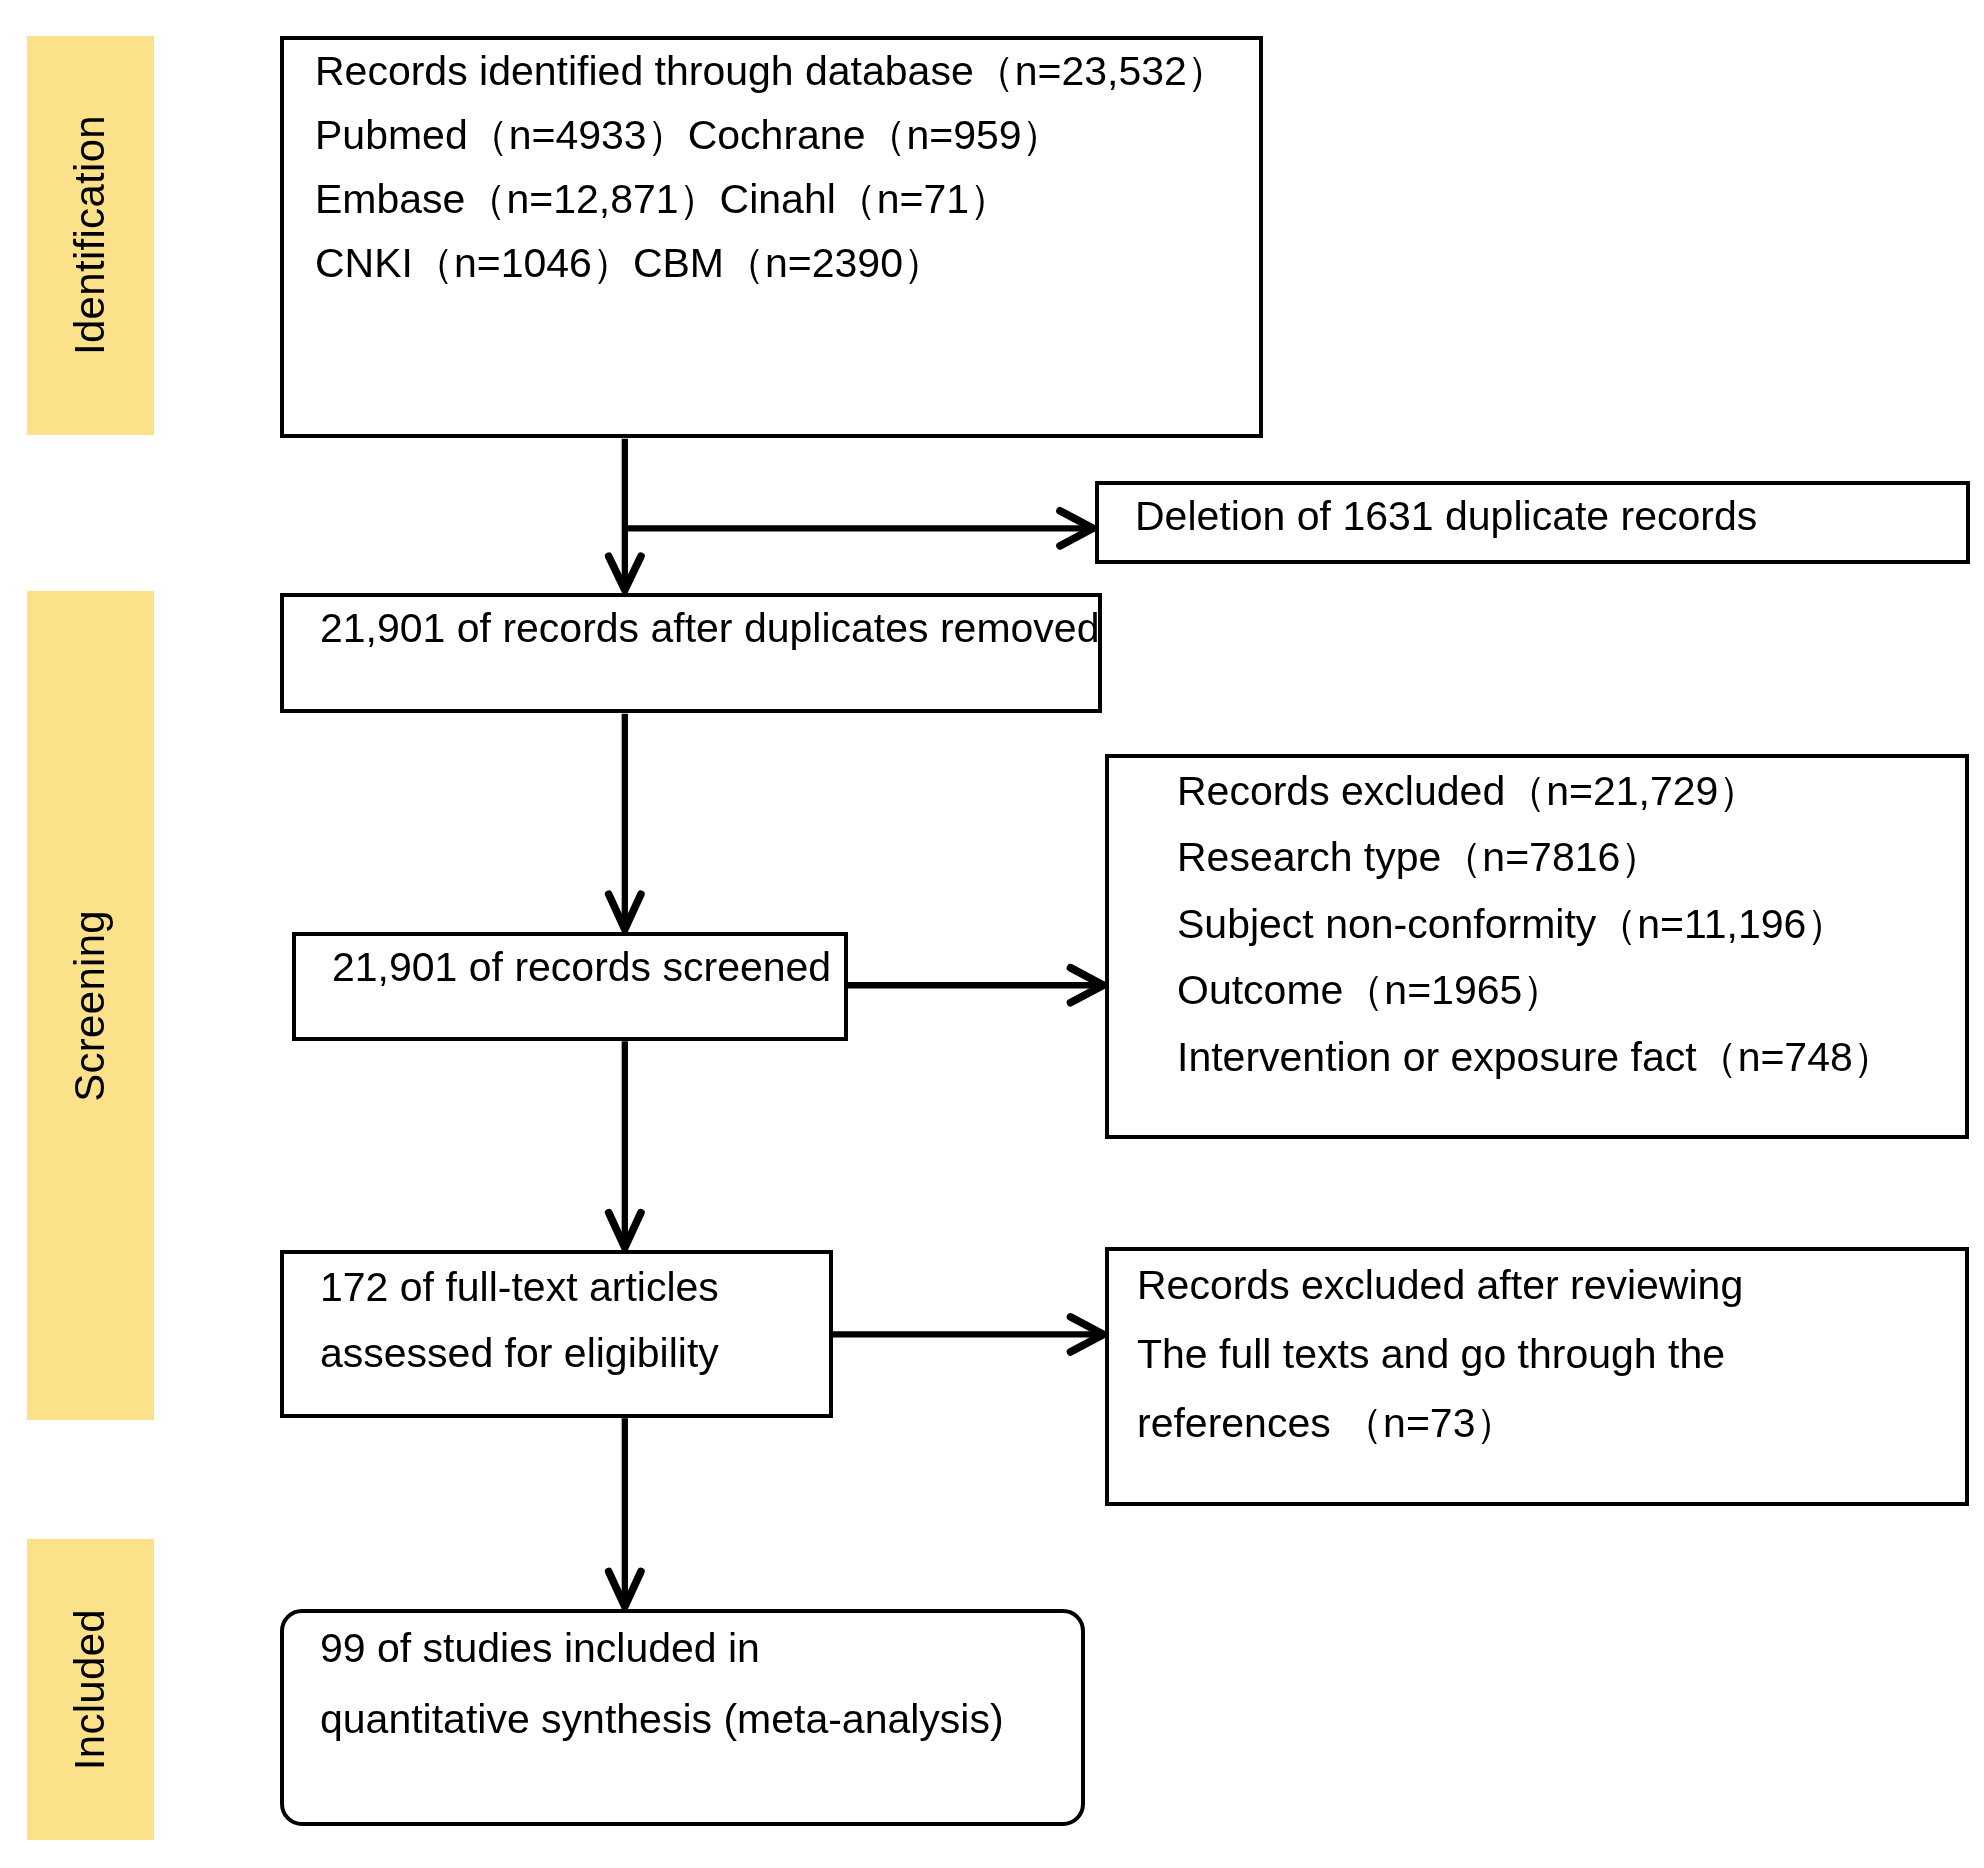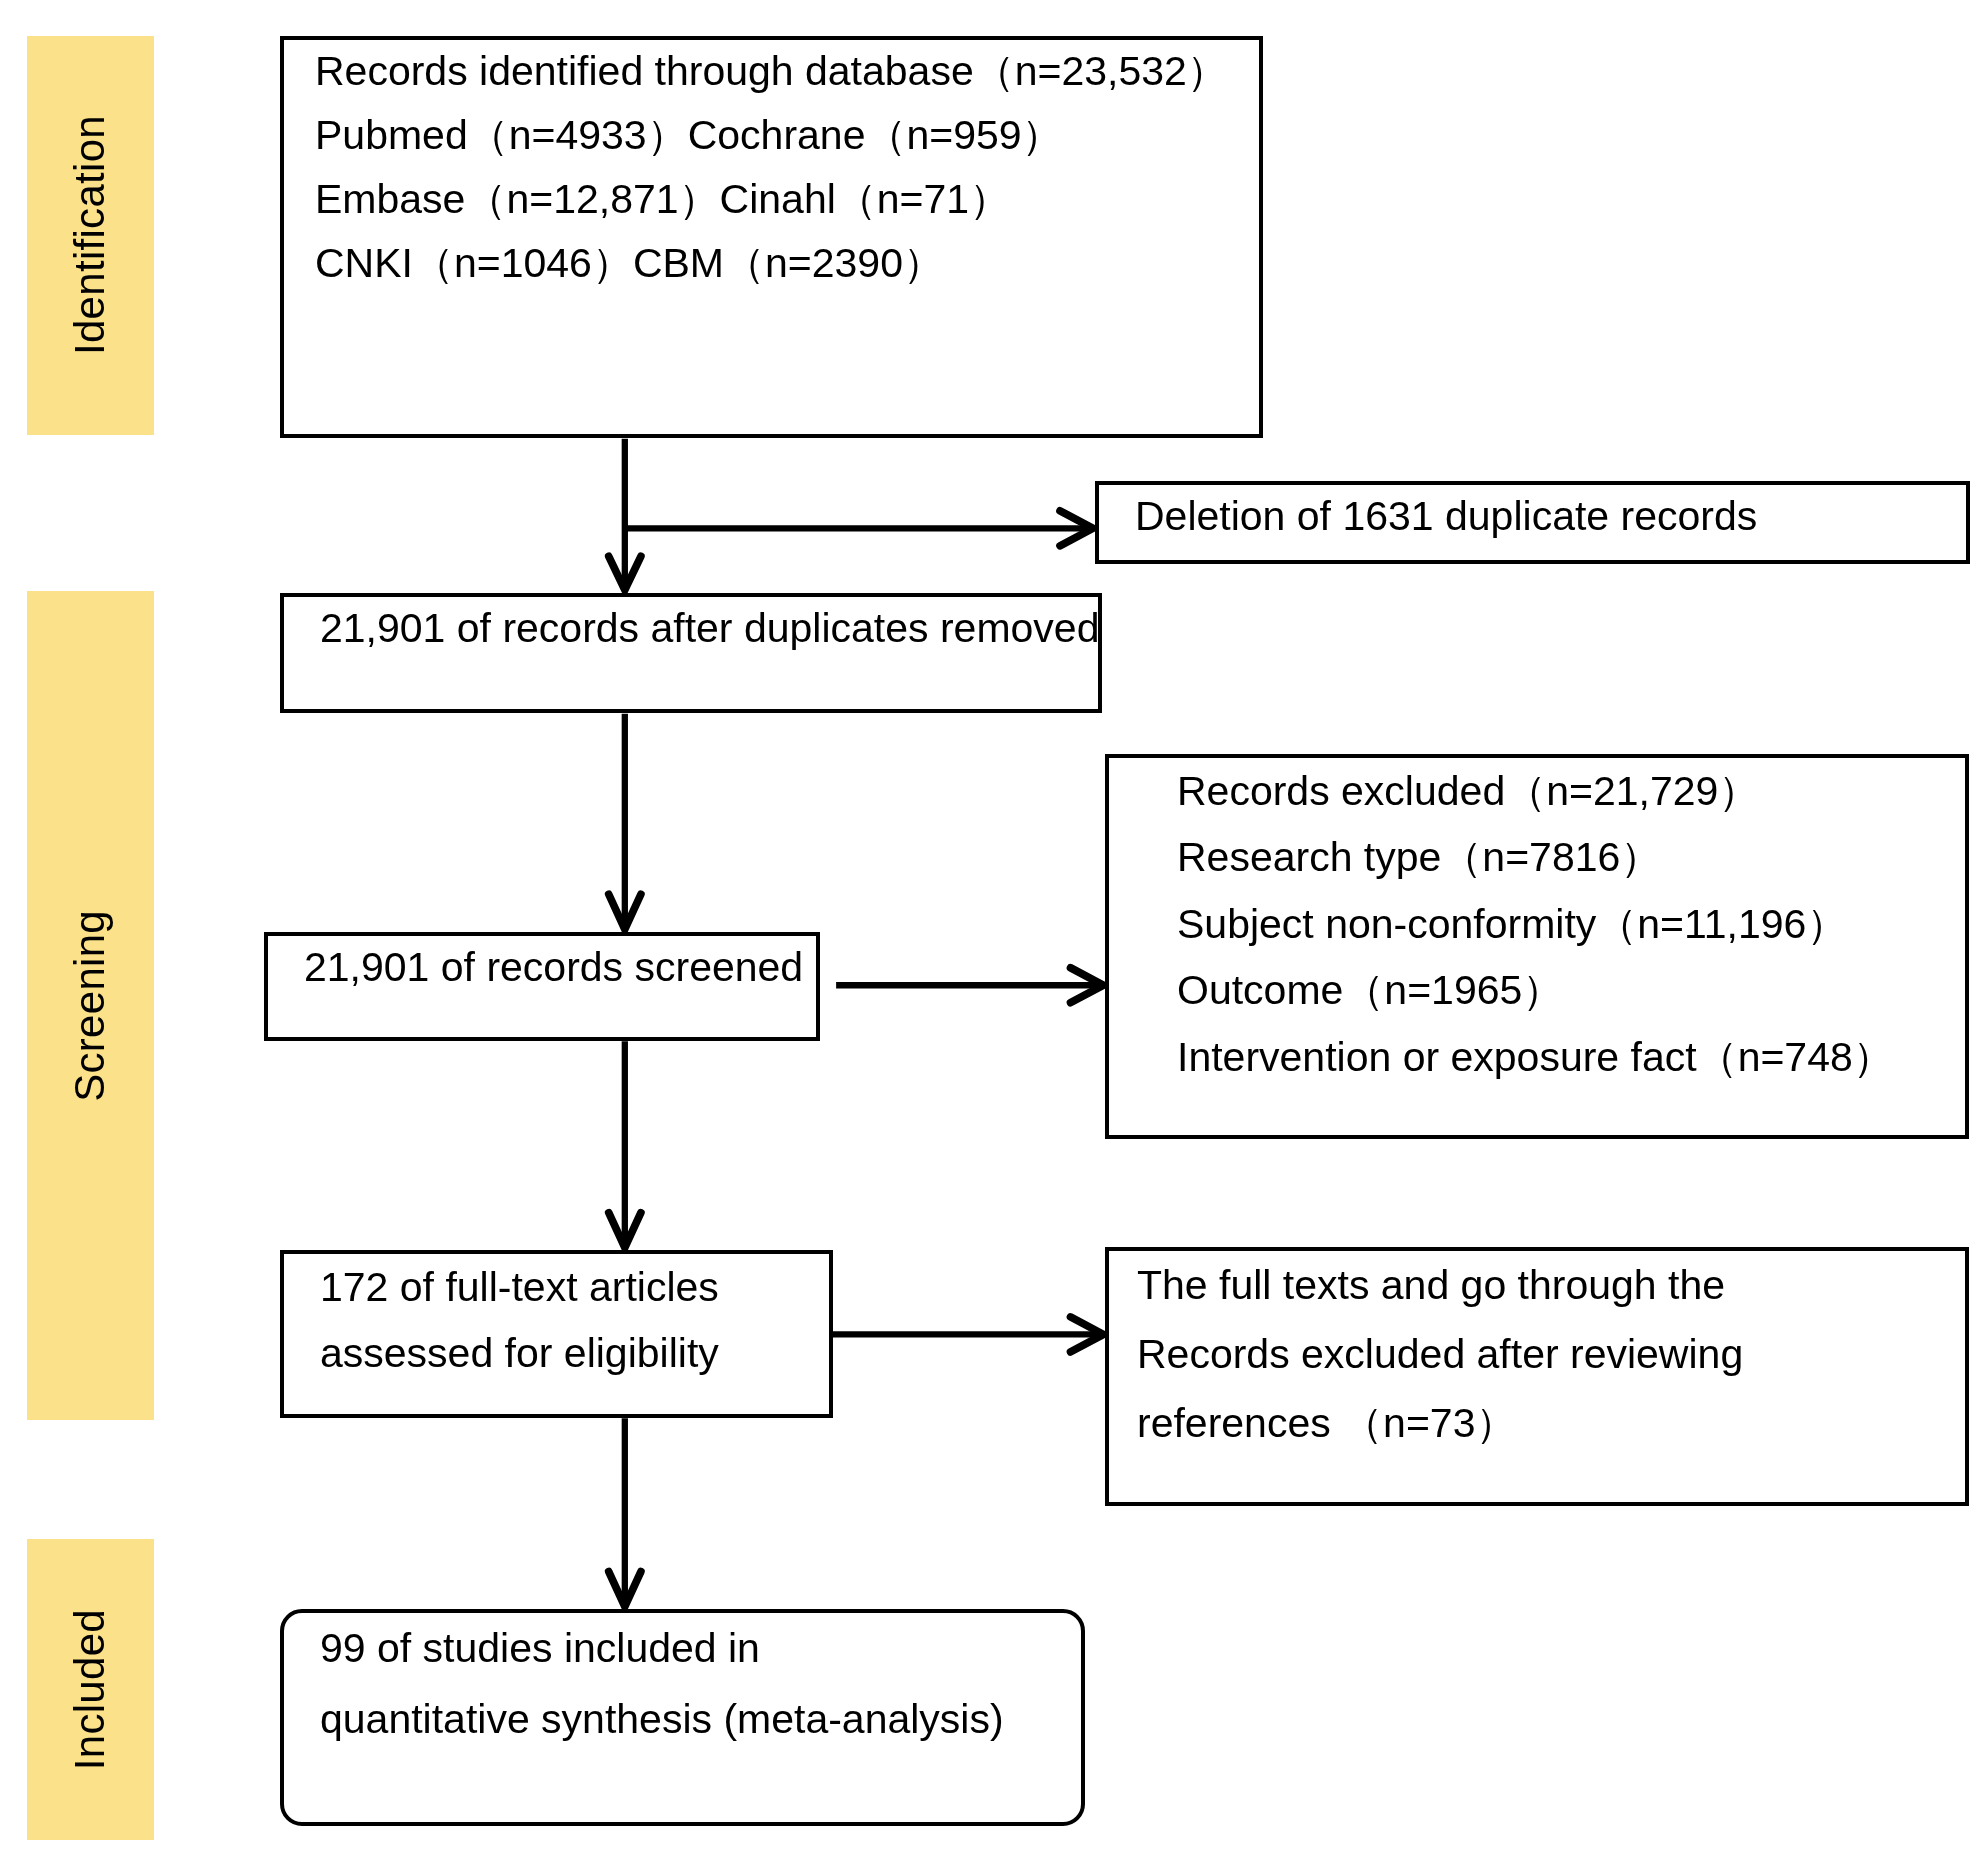--- a/index.html
+++ b/index.html
@@ -61,21 +61,21 @@
 
   #box-duplicates     { left: 1095px; top: 481px;  width: 875px; height: 83px; }
   #box-duplicates .line { padding-left: 36px; }
 
   #box-after-dupes    { left: 280px;  top: 593px;  width: 822px; height: 120px; }
   #box-after-dupes .line { padding-left: 36px; }
 
   #box-excluded       { left: 1105px; top: 754px; width: 864px; height: 385px; }
   #box-excluded .line { padding-left: 20px; line-height: 1.62; margin-left: 48px; }
 
-  #box-screened       { left: 264px;  top: 932px; width: 556px; height: 109px; }
+  #box-screened       { left: 292px;  top: 932px; width: 556px; height: 109px; }
   #box-screened .line { padding-left: 36px; }
 
   #box-fulltext       { left: 280px;  top: 1250px; width: 553px; height: 168px; }
   #box-fulltext .line { padding-left: 36px; line-height: 1.62; }
 
   #box-excluded-review{ left: 1105px; top: 1247px; width: 864px; height: 259px; }
   #box-excluded-review .line { padding-left: 28px; line-height: 1.68; }
 
   #box-included       { left: 280px;  top: 1609px; width: 805px; height: 217px; border-radius: 22px; }
   #box-included .line { padding-left: 36px; line-height: 1.74; }
@@ -182,22 +182,22 @@
   <div class="flow-box" id="box-screened">
     <div class="line">21,901 of records screened</div>
   </div>
 
   <div class="flow-box" id="box-fulltext">
     <div class="line">172 of full-text articles</div>
     <div class="line">assessed for eligibility</div>
   </div>
 
   <div class="flow-box" id="box-excluded-review">
+    <div class="line">Records excluded after reviewing</div>
     <div class="line">The full texts and go through the</div>
-    <div class="line">Records excluded after reviewing</div>
     <div class="line">references  （n=73）</div>
   </div>
 
   <div class="flow-box" id="box-included">
     <div class="line">99 of studies included in</div>
     <div class="line">quantitative synthesis (meta-analysis)</div>
   </div>
 
 </div>
 

